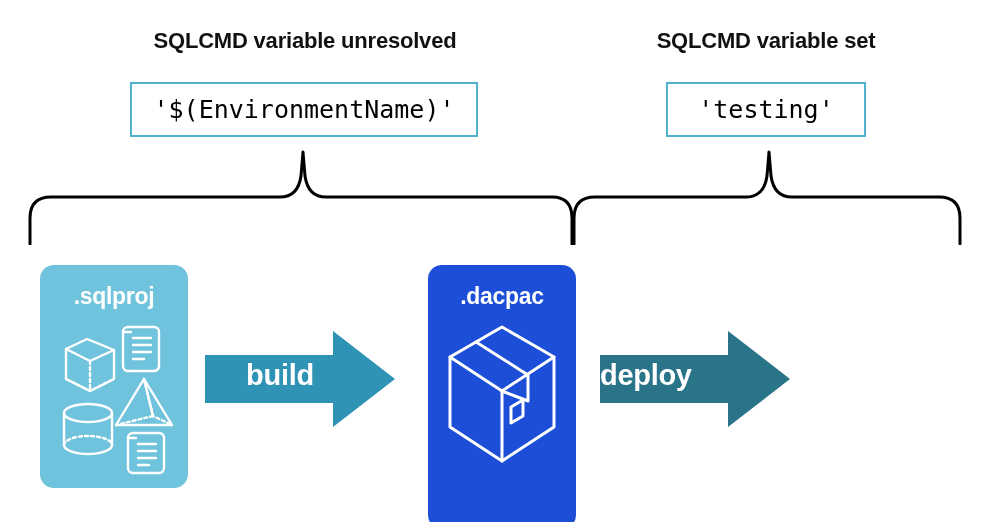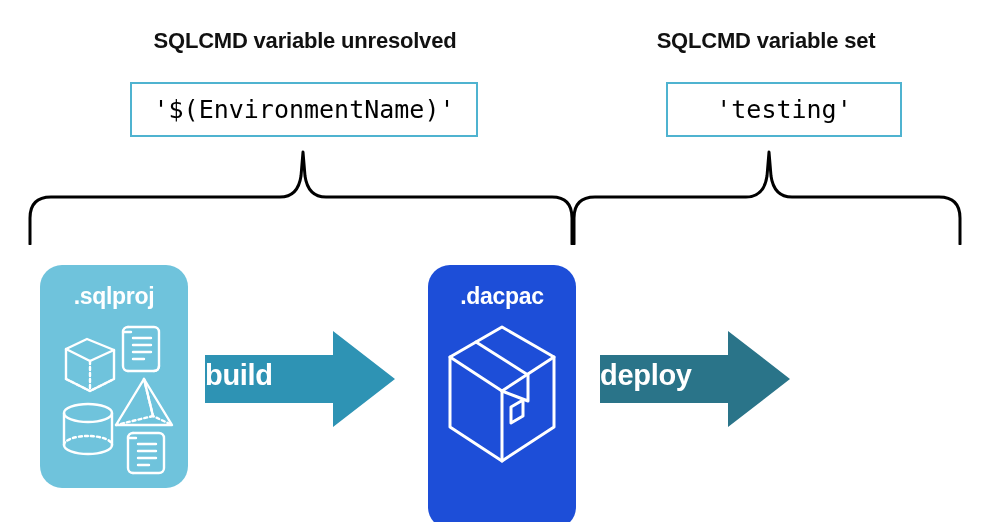--- a/index.html
+++ b/index.html
@@ -46,31 +46,31 @@
     display: flex;
     align-items: center;
     justify-content: center;
     font-family: "DejaVu Sans Mono", "Liberation Mono", monospace;
     font-size: 25px;
     color: #000000;
     letter-spacing: 0px;
     white-space: nowrap;
   }
   #code-box-left  { left: 130px; top: 82px; width: 348px; height: 55px; }
-  #code-box-right { left: 666px; top: 82px; width: 236px; height: 55px; }
+  #code-box-right { left: 666px; top: 82px; width: 200px; height: 55px; }
 
   
   .brace { position: absolute; }
   #brace-left  { left: 28px;  top: 150px; }
   #brace-right { left: 572px; top: 150px; }
 
   
   .card {
     position: absolute;
-    border-radius: 22px;
+    border-radius: 14px;
     overflow: hidden;
   }
   .card-label {
     position: absolute;
     left: 0;
     width: 100%;
     text-align: center;
     font-family: "Liberation Sans", sans-serif;
     font-weight: bold;
     font-size: 23px;
@@ -103,21 +103,21 @@
 
   .arrow-label {
     position: absolute;
     font-family: "Liberation Sans", sans-serif;
     font-weight: bold;
     font-size: 29px;
     color: #ffffff;
     letter-spacing: -0.3px;
     white-space: nowrap;
   }
-  #arrow-build-label  { left: 205px; top: 359px; width: 150px; text-align: left; }
+  #arrow-build-label  { left: 205px; top: 359px; width: 150px; text-align: center; }
   #arrow-deploy-label { left: 600px; top: 359px; width: 160px; text-align: left; }
 </style>
 </head>
 <body>
 
 <div class="stage">
 
   <div class="heading" id="heading-left">SQLCMD variable unresolved</div>
 
   <div class="heading" id="heading-right">SQLCMD variable set</div>

